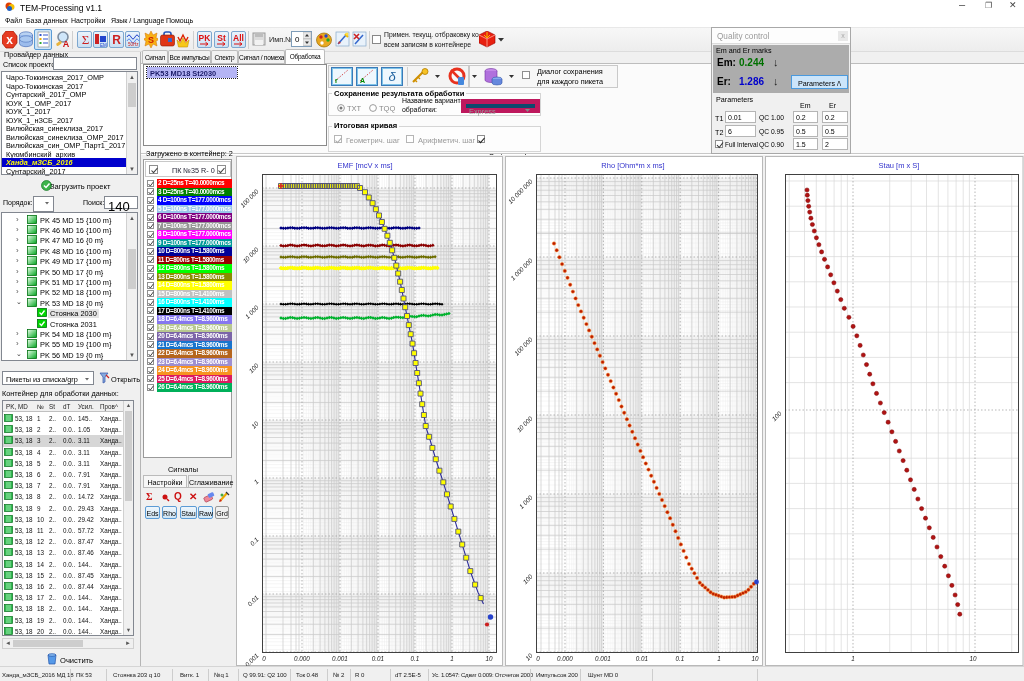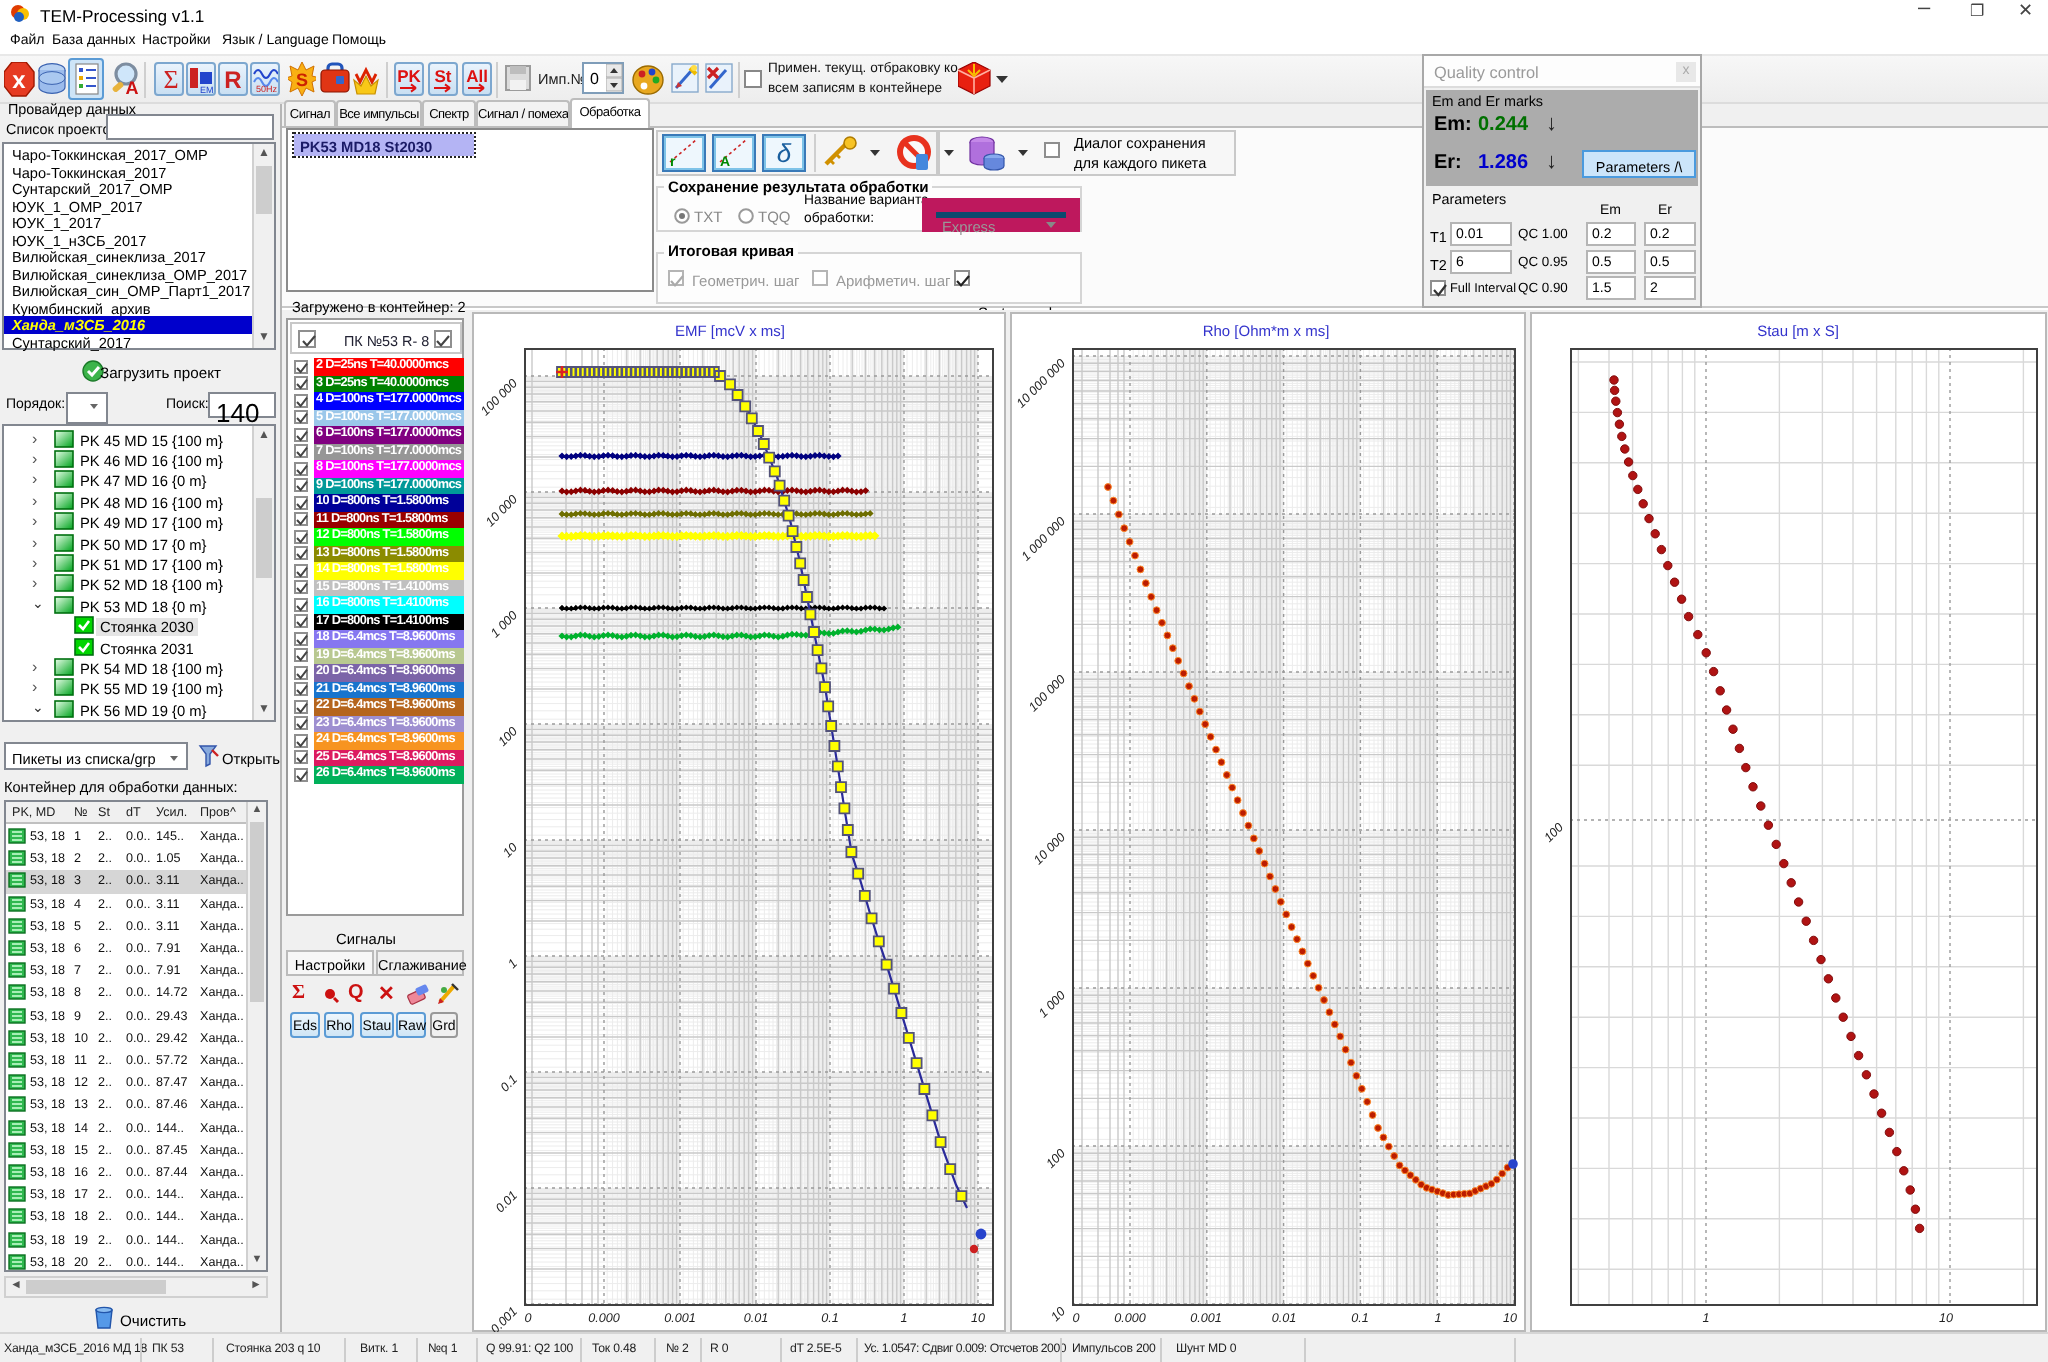--- a/index.html
+++ b/index.html
@@ -217,21 +217,21 @@
 <svg class="abs" style="left:337px;top:104px" width="8" height="8">
     <circle cx="4" cy="4" r="3.4" fill="#fff" stroke="#9a9a9a"></circle>
     <circle cx="4" cy="4" r="1.5" fill="#777"></circle>
   </svg>
 <span class="abs" style="left:347px;top:104px;color:#888">TXT</span>
 <svg class="abs" style="left:369px;top:104px" width="8" height="8">
     <circle cx="4" cy="4" r="3.4" fill="#fff" stroke="#9a9a9a"></circle>
   </svg>
 <span class="abs" style="left:379px;top:104px;color:#888">TQQ</span>
 <div class="abs" style="left:402px;top:97px;font-size:6.9px;line-height:8.5px">Название варианта<br>обработки:</div>
-<div class="abs" style="left:461px;top:99px;width:79px;height:14px;background:#0c4a6e;border:7px solid #be185d;color:#999;font-size:7.4px;padding:2.5px 0 0 3px">Express<svg class="abs" style="right:3px;top:4px" width="8" height="6">
+<div class="abs" style="left:461px;top:99px;width:79px;height:14px;background:#0c4a6e;border:5px solid #be185d;color:#999;font-size:7.4px;padding:2.5px 0 0 3px">Express<svg class="abs" style="right:3px;top:4px" width="8" height="6">
       <path d="M1 1l2.5 3L6 1z" fill="#888"></path>
     </svg></div>
 <div class="gbx" style="left:328px;top:126px;width:213px;height:26px"></div>
 <div class="glb" style="left:332px;top:121px">Итоговая кривая</div>
 <div class="cb" style="left:334px;top:135px;border-color:#b5b5b5"></div>
 <svg class="abs" style="left:335px;top:137px" width="7" height="7">
     <path d="M0.5 3.5l2 2.2L6.5 1" stroke="#aaa" stroke-width="1.1" fill="none"></path>
   </svg>
 <span class="abs" style="left:346px;top:136px;color:#999">Геометрич. шаг</span>
 <div class="cb" style="left:406px;top:135px;border-color:#b5b5b5"></div>
@@ -899,21 +899,21 @@
       <circle cx="959.8" cy="614.2" r="2.1" fill="#b01313" stroke="#800d0d" stroke-width="0.5"></circle>
     </g>
   </svg>
 <span class="abs" style="left:146px;top:149px;font-size:7.3px">Загружено в контейнер: 2</span>
 <div class="abs box" style="left:143px;top:159px;width:89px;height:299px;border-color:#9a9a9a">
 <div class="abs" style="left:1px;top:1px;width:86px;height:16px;background:#fff;border:1px solid #c8c8c8">
       <div class="cb" style="left:3px;top:3px;width:9px;height:9px"></div>
       <svg class="abs" style="left:4.5px;top:4.5px" width="7" height="7">
         <path d="M0.5 3.5l2 2.2L6.5 1" stroke="#444" stroke-width="1.1" fill="none"></path>
       </svg>
-      <span class="abs" style="left:26px;top:4px;font-size:7.2px;color:#223">ПК №53 R- 8</span>
+      <span class="abs" style="left:26px;top:4px;font-size:7.2px;color:#223">ПК №35 R- 0</span>
       <div class="cb" style="right:4px;top:3px;width:9px;height:9px"></div>
       <svg class="abs" style="right:5.5px;top:4.5px" width="7" height="7">
         <path d="M0.5 3.5l2 2.2L6.5 1" stroke="#444" stroke-width="1.1" fill="none"></path>
       </svg>
     </div>
 <div class="abs" style="left:1px;top:19.0px;width:87px;height:8.5px">
 <div class="cb" style="left:2px;top:0.5px;width:7px;height:7px"></div>
       <svg class="abs" style="left:3px;top:1.5px" width="6" height="6">
         <path d="M0.5 3l1.8 2L5.5 0.8" stroke="#444" stroke-width="1" fill="none"></path>
       </svg>

